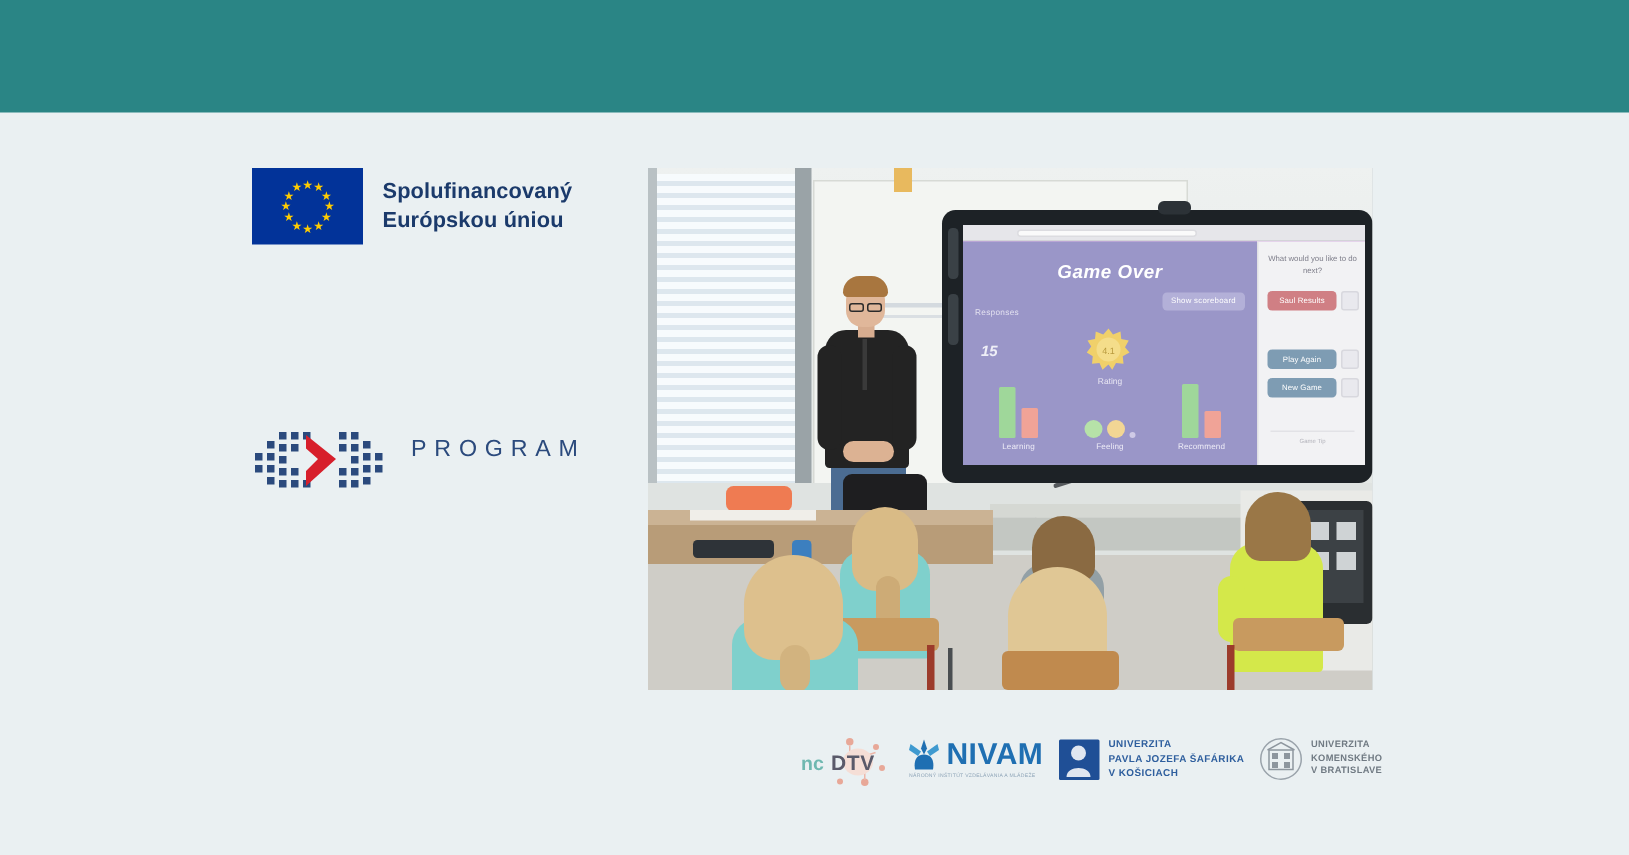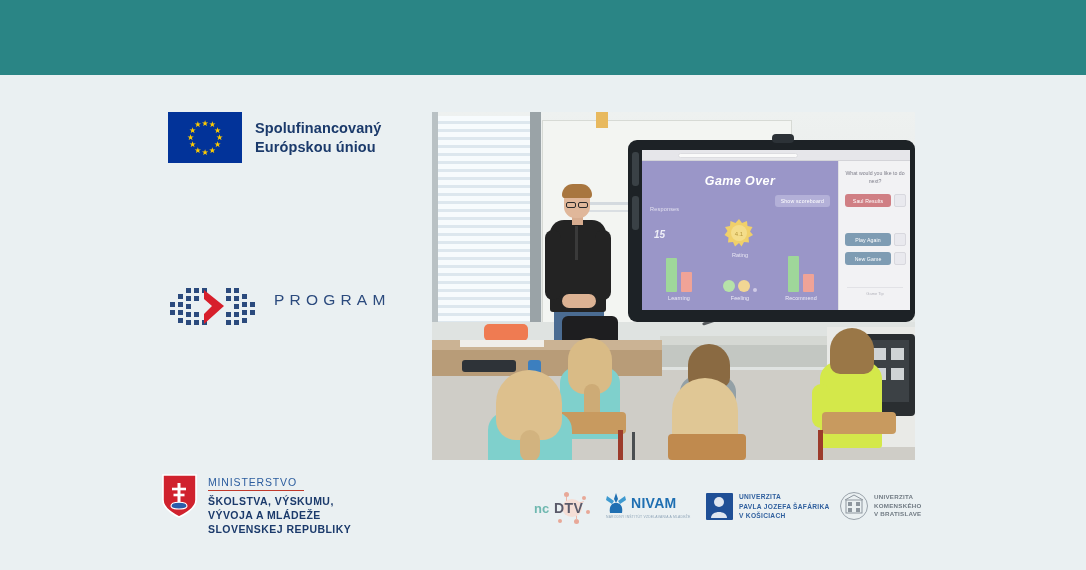--- a/index.html
+++ b/index.html
@@ -177,21 +177,21 @@
   
   .ncdtv { left:534px; top:12px; }
   .nc-wrap { position:relative; width:64px; height:30px; }
   .nc-n { position:absolute; left:0; top:9px; font-size:13px; color:#6fb8b0; font-weight:600; }
   .nc-dtv { position:absolute; left:20px; top:8px; font-size:14px; color:#5a5a6a; font-weight:600; letter-spacing:.4px; }
   .nc-dot { position:absolute; border-radius:50%; background:#e8a898; }
   .nc-line { position:absolute; background:#edb6a8; }
   
   .nivam { left:605px; top:11px; }
   .niv-mark { width:22px; height:24px; flex:none; }
-  .niv-word { font-size:14px; font-weight:bold; color:#1f6fb2; letter-spacing:.3px; }
+  .niv-word { font-size:20px; font-weight:bold; color:#1f6fb2; letter-spacing:.3px; }
   .niv-sub { position:absolute; left:1px; top:24px; font-size:3.4px; color:#8fa5b8; letter-spacing:.2px; white-space:nowrap; }
   
   .upjs { left:706px; top:12px; }
   .upjs-box { width:27px; height:27px; background:#1f4f96; flex:none; position:relative; border-radius:1px; }
   .upjs-txt { font-size:6.6px; color:#2f5f9e; line-height:1.45; letter-spacing:.3px; font-weight:600; }
   
   .ukba { left:840px; top:12px; }
   .ukba-seal { width:28px; height:28px; border:1.4px solid #9aa3ab; border-radius:50%; flex:none; position:relative; }
   .ukba-txt { font-size:6.2px; color:#707a83; line-height:1.45; letter-spacing:.25px; font-weight:600; }
 </style>
@@ -263,37 +263,20 @@
               <rect x="82" y="28" width="5" height="5"></rect>
           </g>
           <path d="M36 8 L56 24 L36 42 L36 32 L44 24 L36 17 Z" fill="#d71f2b"></path>
         </svg>
       </div>
       <div class="ps-text">
         <span class="ps-top">PROGRAM</span>
       </div>
     </div>
 
-    <div class="min-block">
-      <div class="min-crest">
-        <svg width="35" height="44" viewBox="0 0 35 44">
-          <path d="M1 1 H34 V26 C34 36 17 43 17 43 C17 43 1 36 1 26 Z" fill="#d0222e" stroke="#ffffff" stroke-width="1.6"></path>
-          <path d="M17 9 L17 32" stroke="#ffffff" stroke-width="3"></path>
-          <path d="M10 15 L24 15" stroke="#ffffff" stroke-width="2.6"></path>
-          <path d="M11.5 21 L22.5 21" stroke="#ffffff" stroke-width="2.6"></path>
-          <path d="M9 32 C9 27 25 27 25 32 C25 36 9 36 9 32 Z" fill="#2b5cab" stroke="#ffffff" stroke-width="1.1"></path>
-        </svg>
-      </div>
-      <div class="min-text">
-        <span class="min-title">MINISTERSTVO</span>
-        <span class="min-sub">ŠKOLSTVA, VÝSKUMU,</span>
-        <span class="min-sub">VÝVOJA A MLÁDEŽE</span>
-        <span class="min-sub">SLOVENSKEJ REPUBLIKY</span>
-      </div>
-    </div>
   </div>
 
   <div class="photo">
     <div class="ph wall"></div>
     <div class="ph window"></div>
     <div class="ph win-frame2"></div>
     <div class="ph win-frame"></div>
     <div class="ph whiteboard"></div>
     <div class="ph wb-scribble"></div>
     <div class="ph wb-scribble2"></div>

